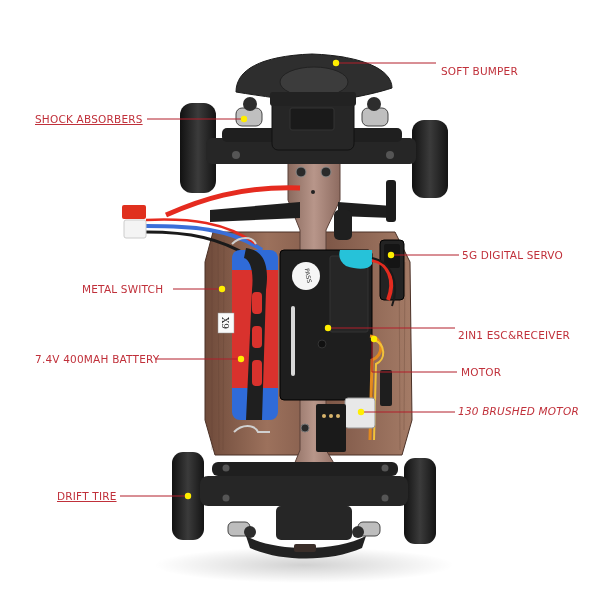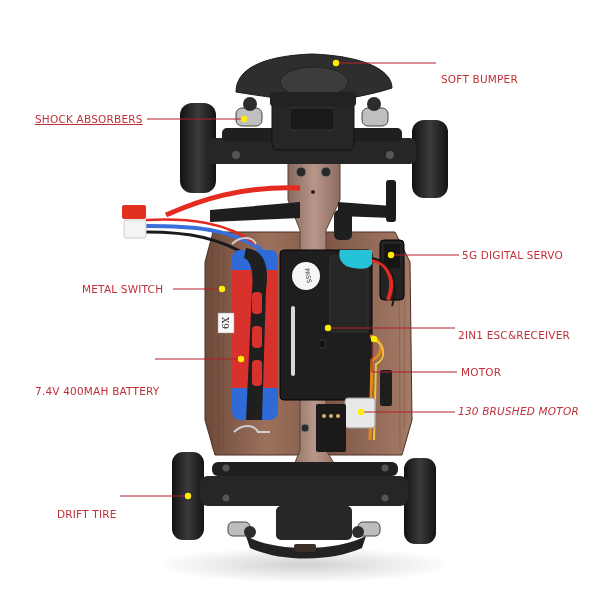--- a/index.html
+++ b/index.html
@@ -175,21 +175,21 @@
     <circle cx="391" cy="255" r="3.2"></circle>
     <circle cx="222" cy="289" r="3.2"></circle>
     <circle cx="328" cy="328" r="3.2"></circle>
     <circle cx="241" cy="359" r="3.2"></circle>
     <circle cx="374" cy="339" r="3.2"></circle>
     <circle cx="361" cy="412" r="3.2"></circle>
     <circle cx="188" cy="496" r="3.2"></circle>
   </g>
 </svg>
 
-<div class="label" style="left:441px; top:73px;">SOFT BUMPER</div>
+<div class="label" style="left:441px; top:65px;">SOFT BUMPER</div>
 <div class="label" style="left:35px; top:113px;text-decoration:underline;">SHOCK ABSORBERS</div>
 <div class="label" style="left:462px; top:249px;text-align:right;">5G DIGITAL SERVO</div>
 <div class="label" style="left:82px; top:283px;">METAL SWITCH</div>
 <div class="label" style="left:458px; top:329px;">2IN1 ESC&amp;RECEIVER</div>
-<div class="label" style="left:35px; top:353px;margin-top:32px;">7.4V 400MAH BATTERY</div>
+<div class="label" style="left:35px; top:353px;">7.4V 400MAH BATTERY</div>
 <div class="label" style="left:461px; top:366px;">MOTOR</div>
 <div class="label" style="left:458px; top:405px;font-style:italic;">130 BRUSHED MOTOR</div>
-<div class="label" style="left:57px; top:508px;">DRIFT TIRE</div>
+<div class="label" style="left:57px; top:490px;text-decoration:underline;">DRIFT TIRE</div>
 
 </body></html>

